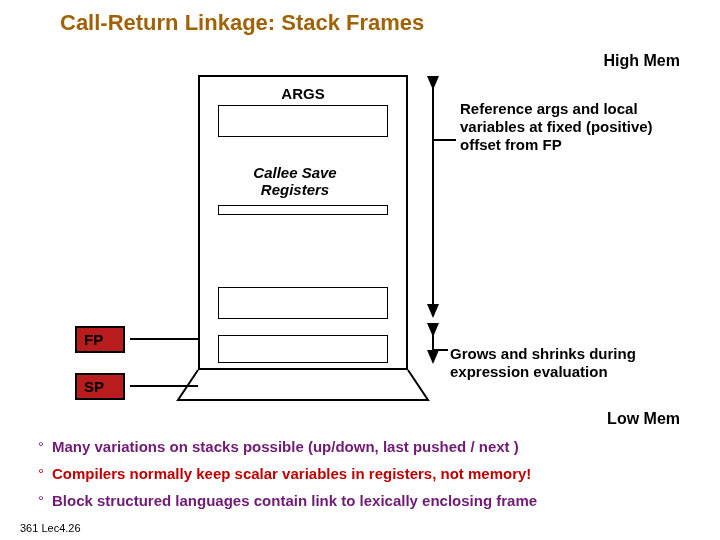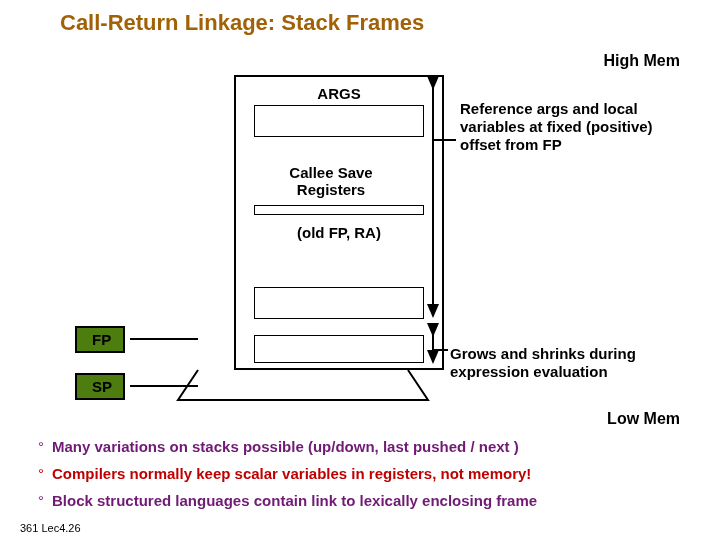--- a/index.html
+++ b/index.html
@@ -35,50 +35,49 @@
     font-weight: bold;
   }
   
   .stack-outer {
     position: absolute;
     top: 75px;
     left: 198px;
     width: 210px;
     height: 295px;
     border: 2px solid #000;
-    margin-left: 36px;
   }
   .stack-label {
     text-align: center;
     font-weight: bold;
     font-size: 15px;
     color: #000;
   }
   .args-label { position:absolute; top: 8px; left:0; right:0; }
   .inner-box {
     position: absolute;
     border: 1px solid #000;
     left: 18px;
     right: 18px;
   }
   .box-args { top: 28px; height: 32px; }
-  .callee-label { position:absolute; top: 87px; left:0; right:16px; line-height:1.15;}
+  .callee-label { position:absolute; top: 87px; left:0; right:16px; line-height:1.15;font-style:italic;}
   .box-callee { top: 128px; height: 10px; }
   .oldfp-label { position:absolute; top: 147px; left:0; right:0; }
   .local-label { position:absolute; top: 188px; left:0; right:0; }
   .box-local { top: 210px; height: 32px; }
   .box-expr { top: 258px; height: 28px; }
 
   .fp-box, .sp-box {
     position: absolute;
     border: 2px solid #000;
     font-weight: bold;
     font-size: 15px;
-    padding: 3px 15px;
-    background: #4d7c0f;
+    padding: 3px 7px;
+    background: #b91c1c;
   }
   .fp-box { top: 326px; left: 75px; width: 50px; }
   .sp-box { top: 373px; left: 75px; width: 50px; }
   .ptr-line {
     position: absolute;
     height: 2px;
     background: #000;
   }
   .fp-line { top: 338px; left: 130px; width: 68px; }
   .sp-line { top: 385px; left: 130px; width: 68px; }
@@ -127,21 +126,20 @@
 <div class="low-mem">Low Mem</div>
 
 <div class="stack-outer">
   <div class="stack-label args-label">ARGS</div>
   <div class="inner-box box-args"></div>
 
   <div class="stack-label callee-label" style="white-space:pre-line">Callee Save
 Registers</div>
   <div class="inner-box box-callee"></div>
 
-  <div class="stack-label oldfp-label">(old FP,  RA)</div>
 
   <div class="inner-box box-local"></div>
 
   <div class="inner-box box-expr"></div>
 </div>
 
 <div class="fp-box">FP</div>
 <div class="ptr-line fp-line"></div>
 <div class="sp-box">SP</div>
 <div class="ptr-line sp-line"></div>

